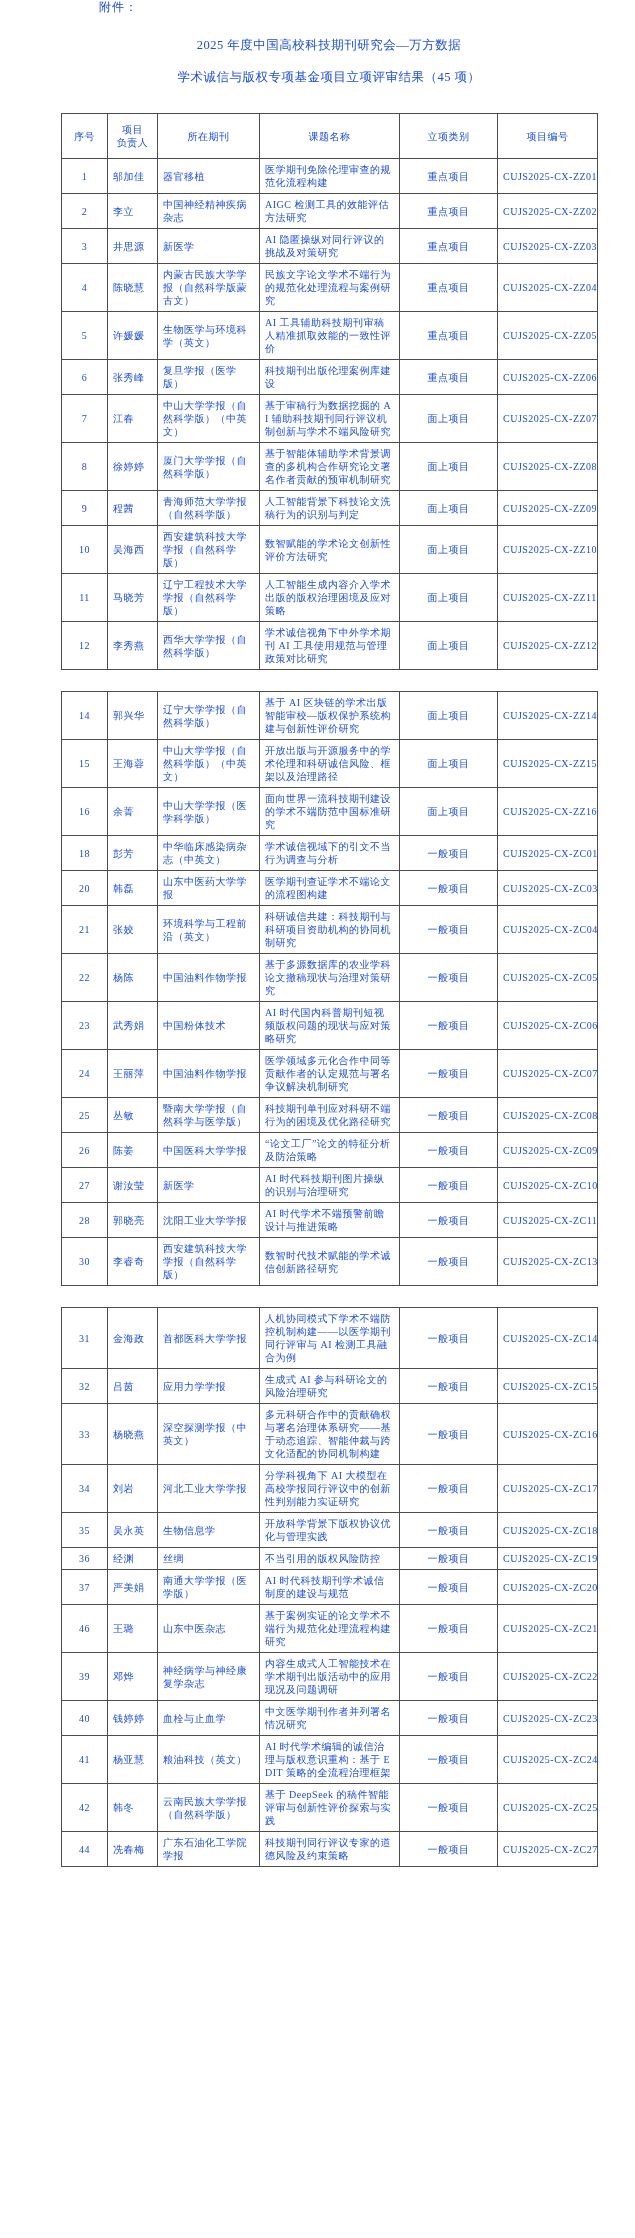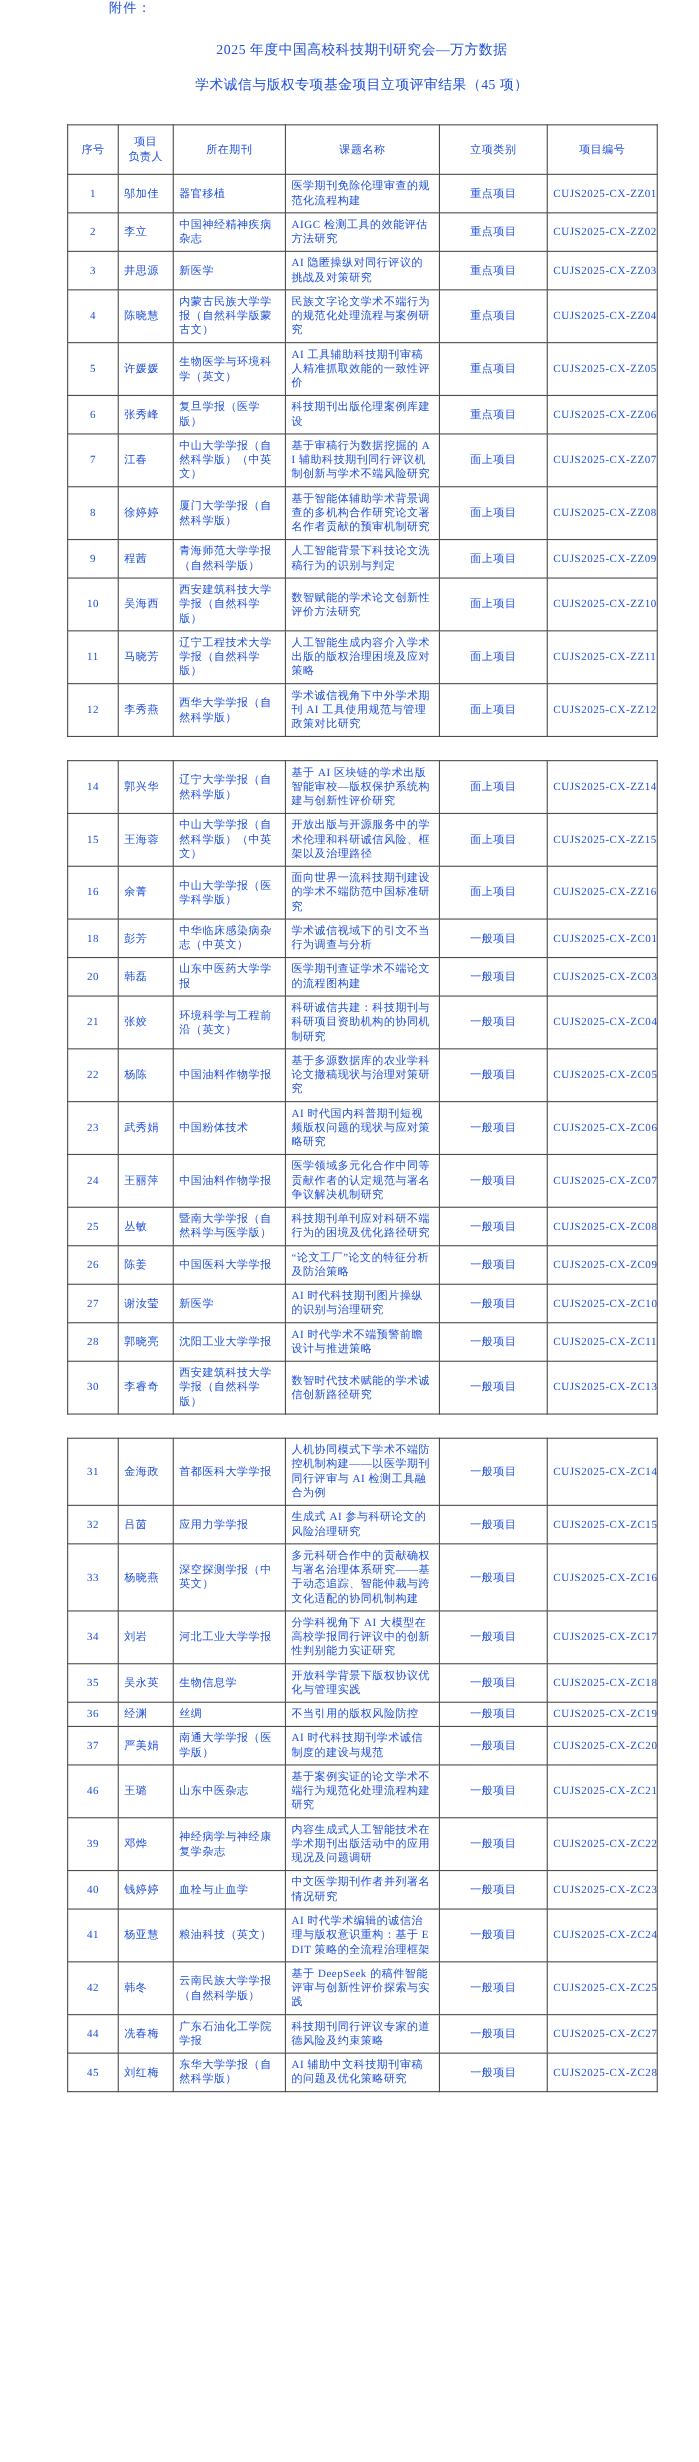--- a/index.html
+++ b/index.html
@@ -419,24 +419,16 @@
             <td class="align-center cell-code">CUJS2025-CX-ZC25</td>
           </tr>
           <tr>
             <td class="align-center cell-seq">44</td>
             <td class="align-left cell-leader">冼春梅</td>
             <td class="align-left cell-journal">广东石油化工学院学报</td>
             <td class="align-left cell-title">科技期刊同行评议专家的道德风险及约束策略</td>
             <td class="align-center cell-category">一般项目</td>
             <td class="align-center cell-code">CUJS2025-CX-ZC27</td>
           </tr>
-          <tr>
-            <td class="align-center cell-seq">45</td>
-            <td class="align-left cell-leader">刘红梅</td>
-            <td class="align-left cell-journal">东华大学学报（自然科学版）</td>
-            <td class="align-left cell-title">AI 辅助中文科技期刊审稿的问题及优化策略研究</td>
-            <td class="align-center cell-category">一般项目</td>
-            <td class="align-center cell-code">CUJS2025-CX-ZC28</td>
-          </tr>
         </tbody>
       </table>
     </div>
 </div>
 
 </body></html>

